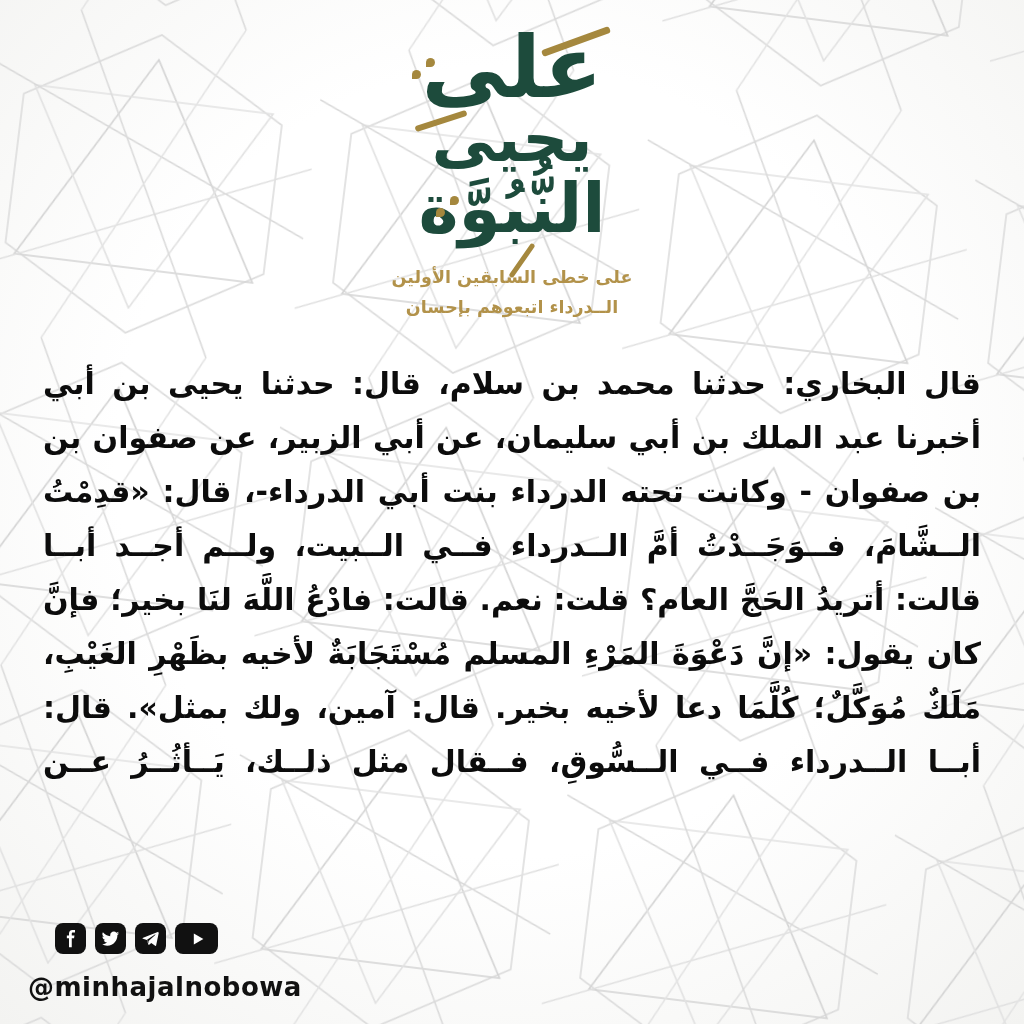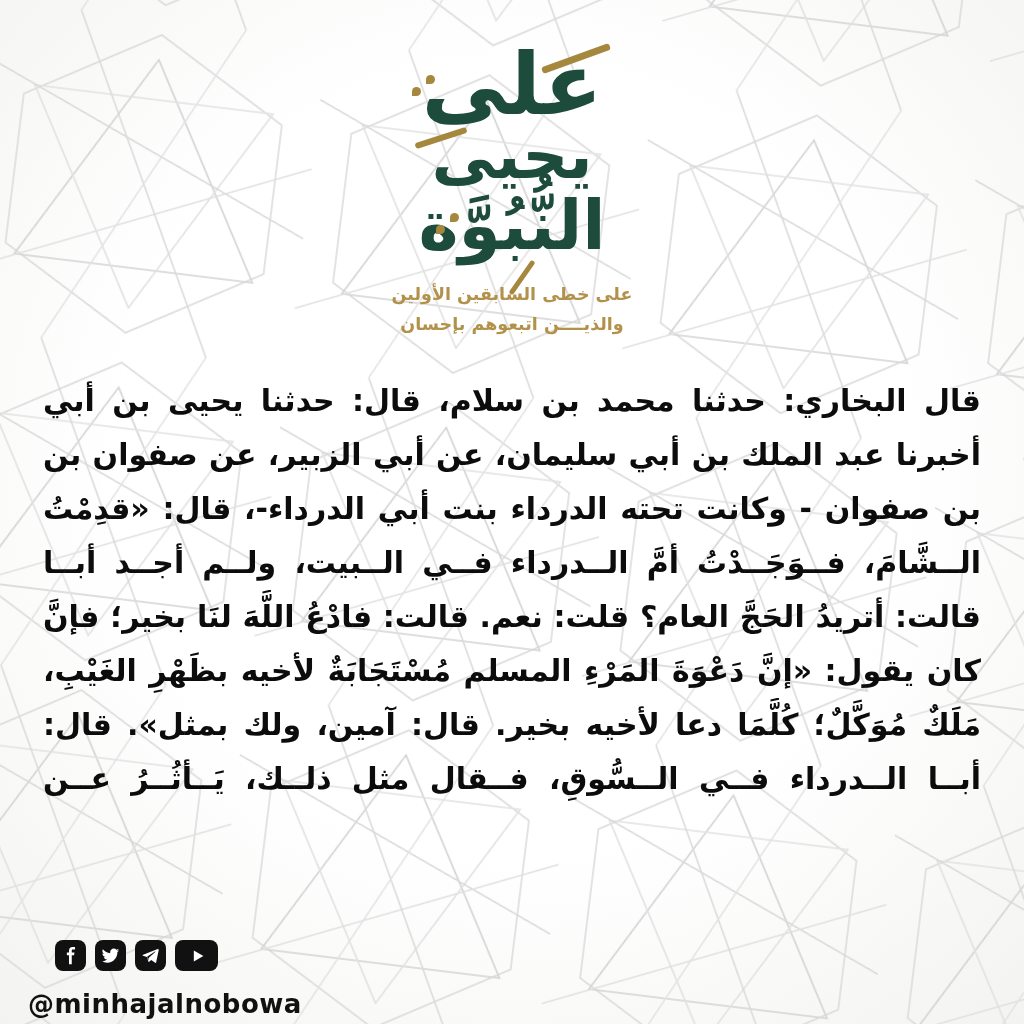--- a/index.html
+++ b/index.html
@@ -7,21 +7,21 @@
     position:relative;
     width:1024px;height:1024px;
     overflow:hidden;
     background:radial-gradient(circle at 50% 45%, #ffffff 52%, #f3f3f1 100%);
     font-family:"DejaVu Sans", sans-serif;
   }
   .bg-pattern{position:absolute;inset:0;z-index:0;}
   .content{position:relative;z-index:1;width:100%;height:100%;}
 
   
-  .logo{position:relative;padding-top:28px;text-align:center;direction:rtl;margin-top:17px;}
+  .logo{position:relative;padding-top:28px;text-align:center;direction:rtl;}
   .logo-word{font-weight:700;color:#1d4b3c;}
   .logo-w1{font-size:86px;line-height:.92;}
   .logo-w2{font-size:64px;line-height:1.02;}
   .logo-w3{font-size:68px;line-height:1.1;}
   .gold-accent{position:absolute;background:#a5883e;border-radius:3px;}
   .ga-bar1{width:72px;height:7px;top:38px;left:calc(50% + 28px);transform:rotate(-20deg);}
   .ga-bar2{width:54px;height:6px;top:118px;left:calc(50% - 98px);transform:rotate(-18deg);}
   .ga-dot{width:9px;height:9px;border-radius:50% 50% 50% 0;}
   .ga-d1{top:58px;left:calc(50% - 86px);}
   .ga-d2{top:70px;left:calc(50% - 100px);}
@@ -81,21 +81,21 @@
       <span class="gold-accent ga-dot ga-d3"></span>
       <span class="gold-accent ga-dot ga-d4"></span>
       <span class="gold-accent ga-bar3"></span>
 
       <div class="logo-word logo-w1">على</div>
       <div class="logo-word logo-w2">يحيى</div>
       <div class="logo-word logo-w3">النُّبُوَّة</div>
 
       <div class="tagline">
         <div>على خطى السابقين الأولين</div>
-        <div>والذيــــن اتبعوهم بإحسان</div>
+        <div>الــدرداء اتبعوهم بإحسان</div>
       </div>
     </header>
 
     <main class="hadith">
       <div class="hadith-line">قال البخاري: حدثنا محمد بن سلام، قال: حدثنا يحيى بن أبي غنية، قال:</div>
       <div class="hadith-line">أخبرنا عبد الملك بن أبي سليمان، عن أبي الزبير، عن صفوان بن عبد الله</div>
       <div class="hadith-line">بن صفوان - وكانت تحته الدرداء بنت أبي الدرداء-، قال: «قدِمْتُ عليهمُ</div>
       <div class="hadith-line">الــشَّامَ، فــوَجَــدْتُ أمَّ الــدرداء فــي الــبيت، ولــم أجــد أبــا الــدرداء.</div>
       <div class="hadith-line">قالت: أتريدُ الحَجَّ العام؟ قلت: نعم. قالت: فادْعُ اللَّهَ لنَا بخير؛ فإنَّ النبي ﷺ</div>
       <div class="hadith-line">كان يقول: «إنَّ دَعْوَةَ المَرْءِ المسلم مُسْتَجَابَةٌ لأخيه بظَهْرِ الغَيْبِ، عند رأسِهِ</div>

